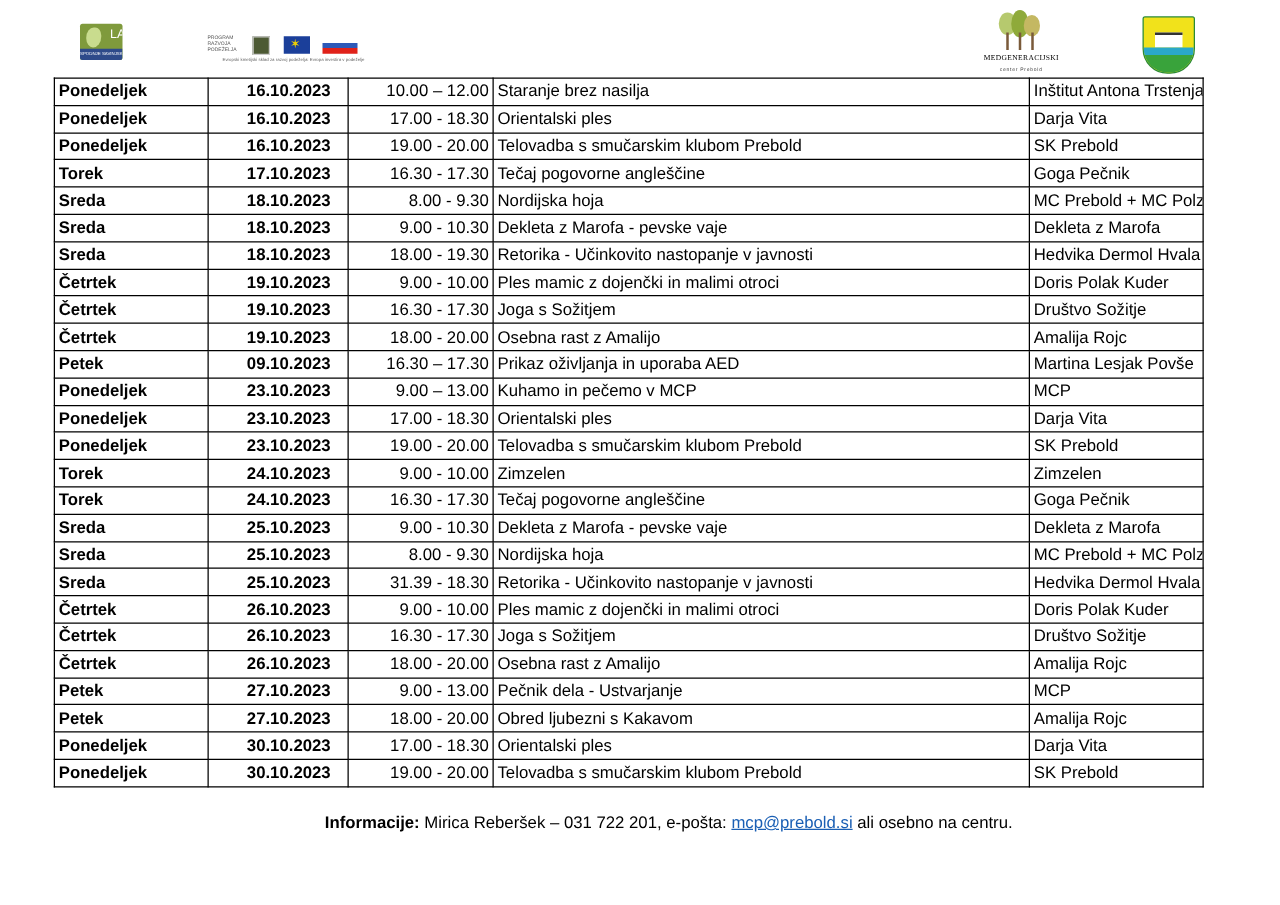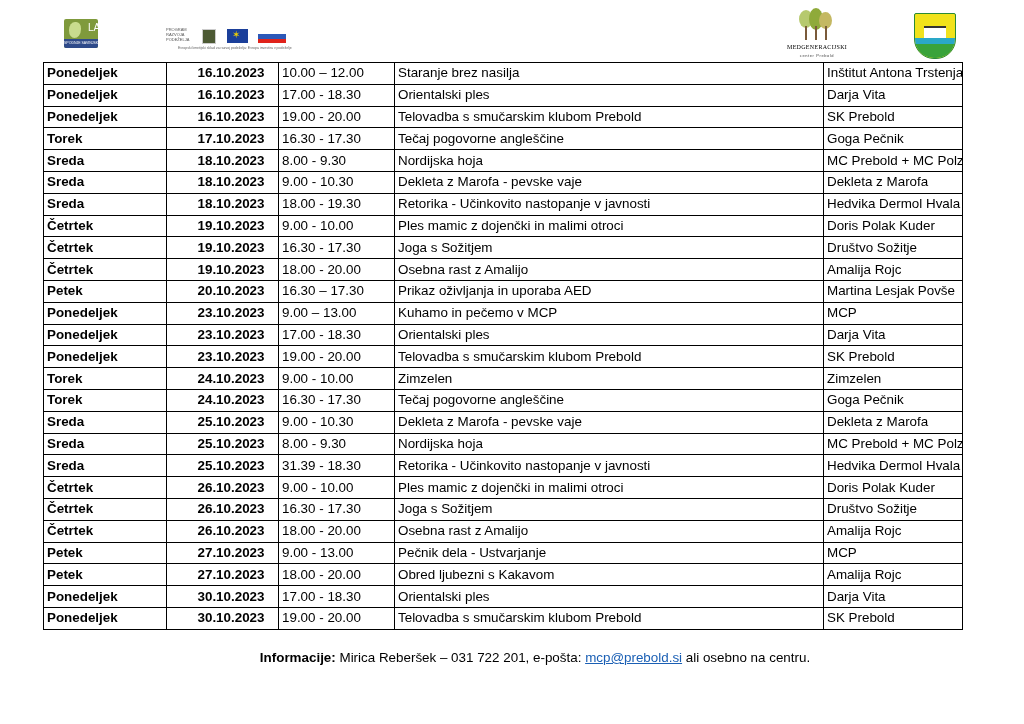--- a/index.html
+++ b/index.html
@@ -39,21 +39,21 @@
        border: 1px solid #2b8a36; border-radius: 2px 2px 20px 20px; overflow: hidden; }
     #coa .castle { position: absolute; left: 9px; top: 12px; width: 22px; height: 10px; background: #fff; border-top: 2px solid #333; }
     #coa .water { position: absolute; left: 0; top: 24px; width: 100%; height: 6px; background: #2aa8c8; }
     #coa .grass { position: absolute; left: 0; top: 30px; width: 100%; height: 16px; background: #39a33b; }
 
     
     #schedule { position: absolute; left: 43px; top: 62px; width: 920px; border-collapse: collapse; table-layout: fixed; }
     #schedule td { border: 1px solid #000; height: 20.8px; padding: 0 3px; font-size: 13.4px; line-height: 20px; white-space: nowrap; overflow: hidden; vertical-align: middle; }
     #schedule td.day { font-weight: bold; width: 116px; }
     #schedule td.date { font-weight: bold; text-align: center; width: 88px; padding-left: 20px; }
-    #schedule td.time { text-align: left; width: 109px; }
+    #schedule td.time { text-align: right; width: 109px; }
     #schedule td.act { width: 422px; }
     #schedule td.org { }
 
     #info { position: absolute; left: 0; top: 650px; width: 1024px; text-align: center; font-size: 13.4px; }
     #info .lbl { font-weight: bold; padding-left: 46px; }
     #info a { color: #1a5fb4; text-decoration: underline; }
   </style>
 </head>
 <body>
 
@@ -157,21 +157,21 @@
       </tr>
       <tr>
         <td class="day">Četrtek</td>
         <td class="date">19.10.2023</td>
         <td class="time">18.00 - 20.00</td>
         <td class="act">Osebna rast z Amalijo</td>
         <td class="org">Amalija Rojc</td>
       </tr>
       <tr>
         <td class="day">Petek</td>
-        <td class="date">20.10.2023</td>
+        <td class="date">09.10.2023</td>
         <td class="time">16.30 – 17.30</td>
         <td class="act">Prikaz oživljanja in uporaba AED</td>
         <td class="org">Martina Lesjak Povše</td>
       </tr>
       <tr>
         <td class="day">Ponedeljek</td>
         <td class="date">23.10.2023</td>
         <td class="time">9.00 – 13.00</td>
         <td class="act">Kuhamo in pečemo v MCP</td>
         <td class="org">MCP</td>

